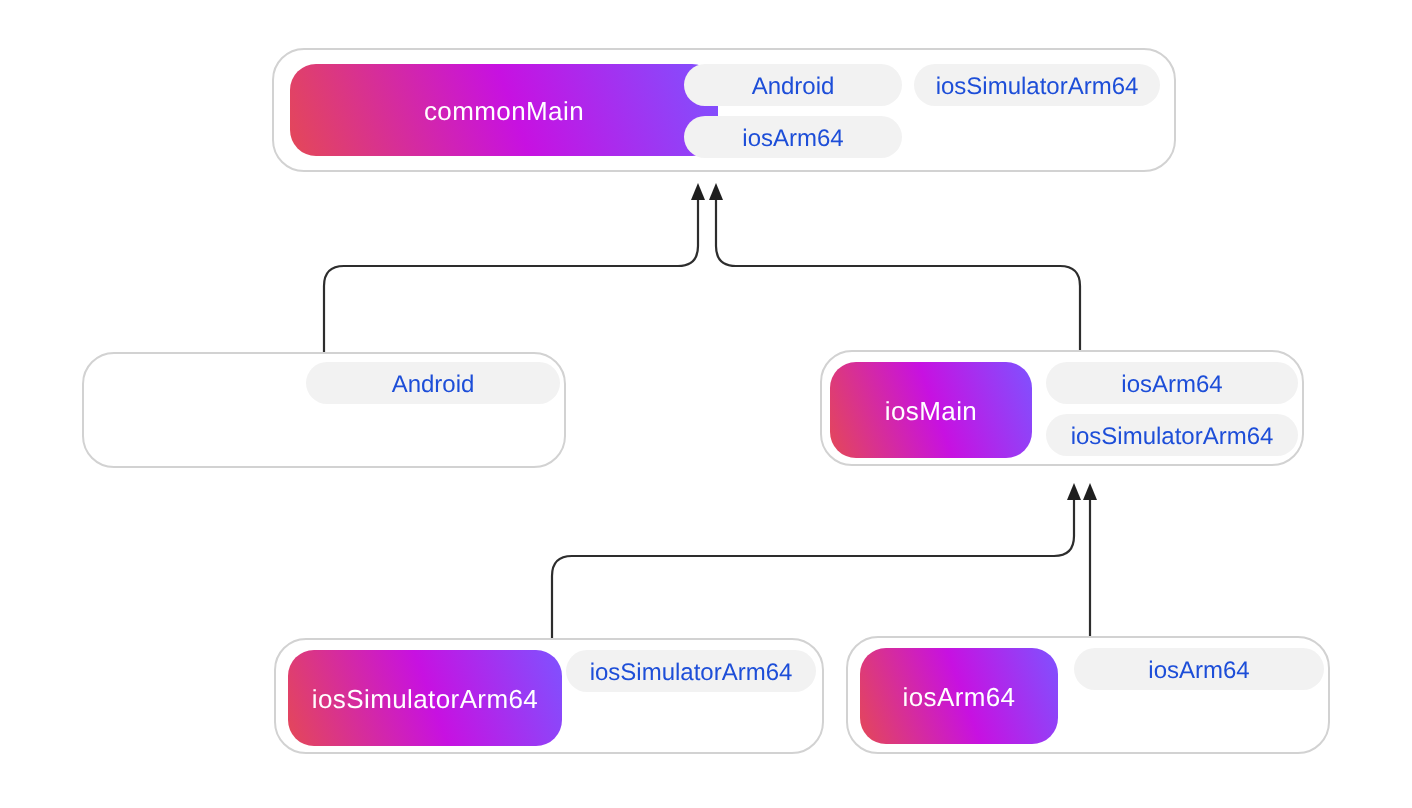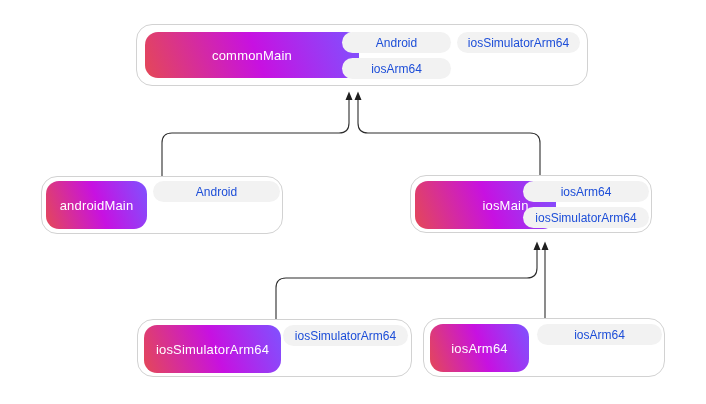--- a/index.html
+++ b/index.html
@@ -75,26 +75,25 @@
   </svg>
 
   <div class="node" style="left:136px; top:24px; width:452px; height:62px;">
     <div class="grad" style="left:8px; top:7px; width:214px; height:46px;">commonMain</div>
     <div class="pill w109" style="left:205px; top:7px;">Android</div>
     <div class="pill w123" style="left:320px; top:7px;">iosSimulatorArm64</div>
     <div class="pill w109" style="left:205px; top:33px;">iosArm64</div>
   </div>
 
   <div class="node" style="left:41px; top:176px; width:242px; height:58px;">
-    <div class="grad" style="left:4px; top:4px; width:101px; height:48px;">androidMain</div>
     <div class="pill w127" style="left:111px; top:4px;">Android</div>
   </div>
 
   <div class="node" style="left:410px; top:175px; width:242px; height:58px;">
-    <div class="grad" style="left:4px; top:5px; width:101px; height:48px;padding-left:40px;">iosMain</div>
+    <div class="grad" style="left:4px; top:5px; width:101px; height:48px;">iosMain</div>
     <div class="pill w126" style="left:112px; top:5px;">iosArm64</div>
     <div class="pill w126" style="left:112px; top:31px;">iosSimulatorArm64</div>
   </div>
 
   <div class="node" style="left:137px; top:319px; width:275px; height:58px;">
     <div class="grad" style="left:6px; top:5px; width:137px; height:48px;">iosSimulatorArm64</div>
     <div class="pill w125" style="left:145px; top:5px;">iosSimulatorArm64</div>
   </div>
 
   <div class="node" style="left:423px; top:318px; width:242px; height:59px;">

